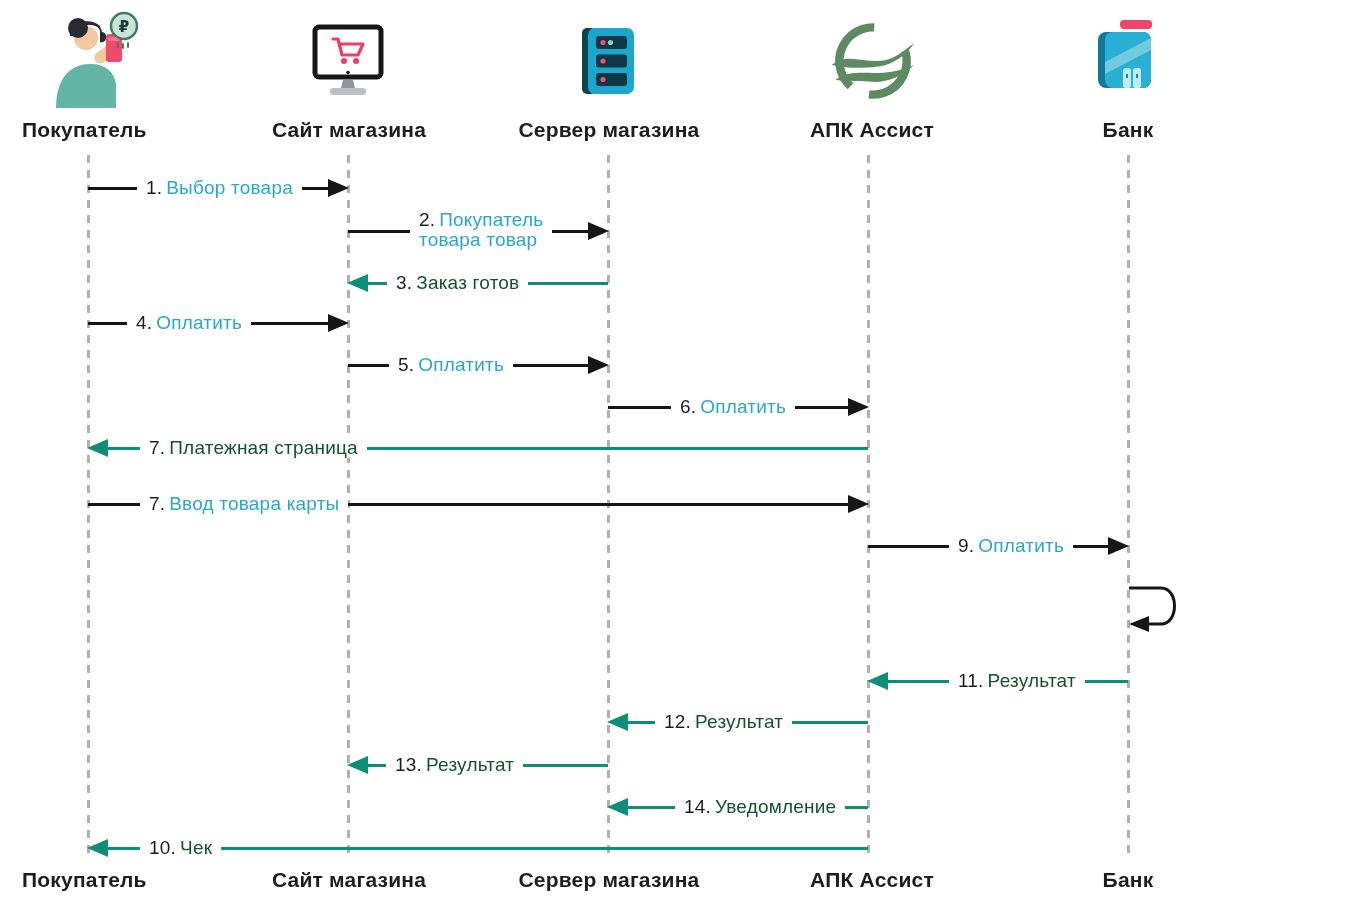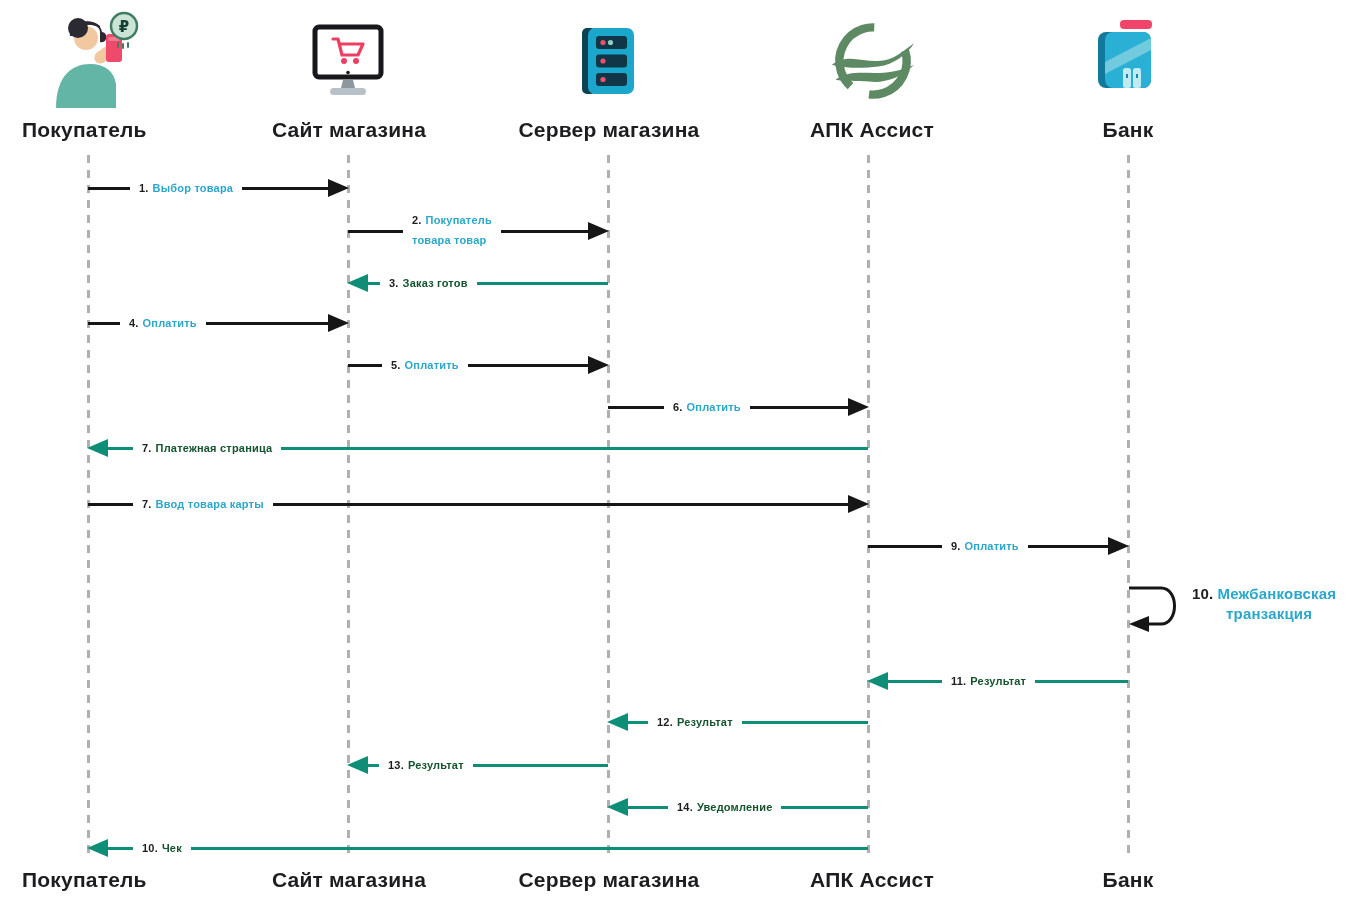--- a/index.html
+++ b/index.html
@@ -24,21 +24,21 @@
   .msg-line{position:absolute;top:-1.5px;height:3px;background:#161616;}
   .msg.right .msg-line{left:0;right:16px;}
   .msg.left  .msg-line{left:16px;right:0;}
   .msg.teal .msg-line{background:#0E8E76;}
   .head{position:absolute;width:0;height:0;border-top:9px solid transparent;border-bottom:9px solid transparent;top:-9px;}
   .msg.right .head{right:-1px;border-left:21px solid #161616;}
   .msg.left  .head{left:-1px;border-right:21px solid #0E8E76;}
   .msg-label{
     position:absolute;top:0;transform:translateY(-52%);
     background:#ffffff;padding:0 9px;white-space:nowrap;
-    font-size:11px;font-weight:700;line-height:20px;color:#1d1d1f;letter-spacing:.2px;
+    font-size:19px;font-weight:400;line-height:20px;color:#1d1d1f;letter-spacing:.2px;margin-left:7px;
   }
   .msg-label .num{color:#1d1d1f;}
   .msg-label .txt{margin-left:4px;}
   .msg.cyanlbl .txt{color:#2BA7C9;}
   .msg.teal .txt{color:#14532d;}
   .two-line .line2{display:block;}
   
   .selfloop{position:absolute;}
   .selfloop-label{
     position:absolute;font-size:15px;font-weight:700;line-height:20px;color:#1d1d1f;
@@ -174,23 +174,20 @@
   <div class="msg right cyanlbl" style="left:868px;top:546px;width:260px">
     <div class="msg-line"></div>
       <div class="head"></div>
     <div class="msg-label" style="left:74px"><span class="num">9.</span><span class="txt">Оплатить</span></div>
   </div>
 
   <svg class="selfloop" style="left:1127px;top:580px" width="72" height="56" viewBox="0 0 72 56">
     <path d="M2,8 H34 C52,8 52,44 34,44 H20" fill="none" stroke="#161616" stroke-width="3"></path>
     <polygon points="22,36 22,52 2,44" fill="#161616"></polygon>
   </svg>
-  <div class="selfloop-label" style="left:1192px;top:584px">
-    <span class="num">10.</span><span class="txt">Межбанковская</span><span class="txt line2">транзакция</span>
-  </div>
 
   <div class="msg left teal" style="left:868px;top:681px;width:260px">
     <div class="msg-line"></div>
       <div class="head"></div>
     <div class="msg-label" style="left:74px"><span class="num">11.</span><span class="txt">Результат</span></div>
   </div>
 
   <div class="msg left teal" style="left:608px;top:722px;width:260px">
     <div class="msg-line"></div>
       <div class="head"></div>

